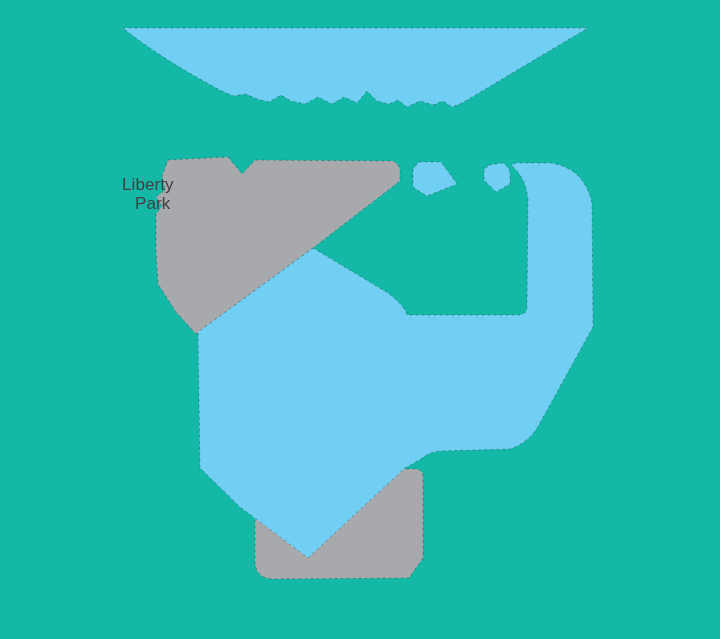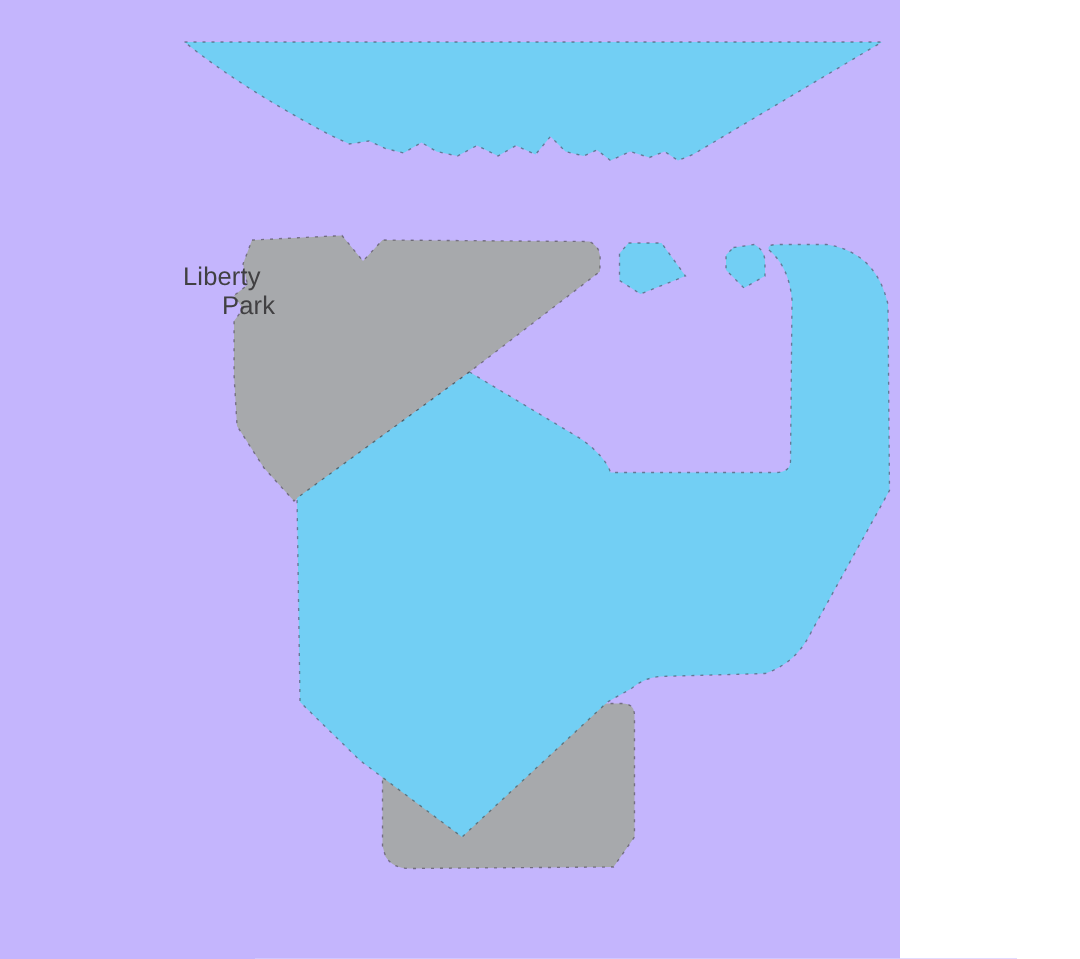--- a/index.html
+++ b/index.html
@@ -4,22 +4,22 @@
 <style>
   html,body{margin:0;padding:0;}
   body{
     width:720px;height:639px;
     background:#ffffff;
     font-family:"Liberation Sans", sans-serif;
     overflow:hidden;
   }
   .map-canvas{
     position:relative;
-    width:600px;height:639px;
-    background:#c4b5fd;
+    width:720px;height:639px;
+    background:#14b8a6;
   }
   .map-canvas svg{
     position:absolute;left:0;top:0;
     width:720px;height:639px;
     display:block;
   }
   .map-shape{
     stroke:#231F20;
     stroke-width:0.9;
     stroke-dasharray:2 4;
@@ -27,21 +27,21 @@
   }
   .map-label{
     position:absolute;
     color:#414042;
     font-size:17px;
     line-height:19px;
     white-space:nowrap;
     letter-spacing:0.1px;
   }
   .map-label.line1{left:122px;top:175px;}
-  .map-label.line2{left:148px;top:194px;}
+  .map-label.line2{left:135px;top:194px;}
 </style>
 </head>
 <body>
 
 <div class="map-canvas">
   <svg viewBox="0 0 720 639" xmlns="http://www.w3.org/2000/svg" id="map-svg">
       <path d="M123,28 L588,28 L462,103 L452,107 L443,101 L433,105 L420,101 L407,107 L398,100 L389,104 L377,101 L367,91 L357,103 L344,97 L332,104 L318,97 L305,104 L291,101 L281,95 L269,102 L257,99 L246,94 L233,96 L220,90 Q160,58 123,28 Z" fill="#72CFF4" class="map-shape"></path>
       <path d="M168,160 L228,157 L242,174 L255,160 L393,161 Q401,165 400,174 L400,181 L313,248 L196,334 L176,312 L158,284 L156,250 L156,214 L162,206 L156,197 L165,190 L162,176 Z" fill="#A7A9AC" class="map-shape"></path>
       <path d="M263,469 L415,469 Q423,469 423,477 L423,558 L409,578 L273,579 Q262,579 257,571 L255,564 L255,477 Q255,469 263,469 Z" fill="#A7A9AC" class="map-shape"></path>
       <path d="M313,248 L388,293 Q404,305 407,315 L517,315 Q527,315 527,307 L528,200 Q526,178 513,167 Q510,163 519,163 L551,163 Q584,168 592,203 L593,327 L541,421 Q531,442 510,449 L440,451 Q429,452 421,459 L405,468 L308,558 L240,507 L200,468 L198,332 Z" fill="#72CFF4" class="map-shape"></path>

